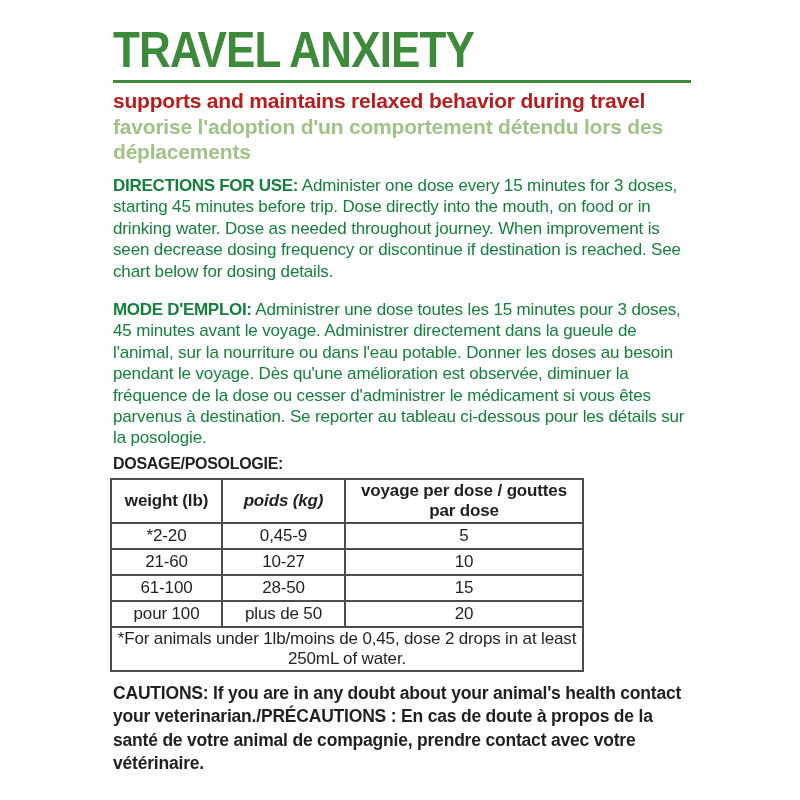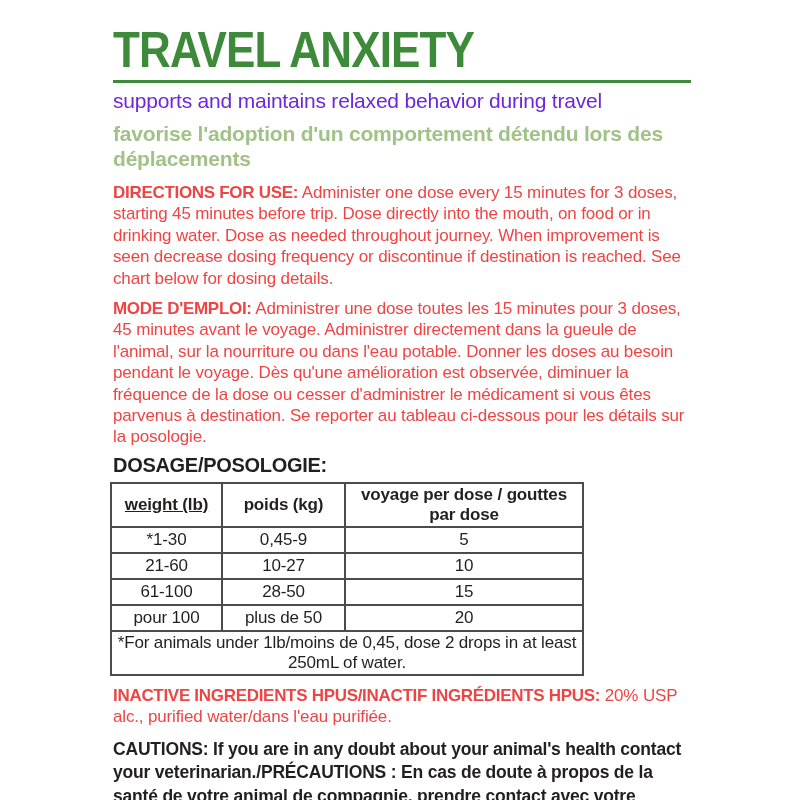--- a/index.html
+++ b/index.html
@@ -39,68 +39,68 @@
   .rule {
     margin-top: 4px;
     height: 3px;
     width: 100%;
     background: #3e8a3b;
   }
   .sub-en {
     margin-top: 5px;
     font-size: 21px;
     line-height: 25px;
-    font-weight: normal;
+    font-weight: bold;
     letter-spacing: -0.2px;
-    color: #6d28d9;
+    color: #b91c1c;
   }
   .sub-fr {
-    margin-top: 8px;
+    margin-top: 1px;
     font-size: 21px;
     line-height: 25px;
     font-weight: bold;
     letter-spacing: -0.2px;
     color: #a1c287;
   }
   .body-par {
     margin: 0;
     margin-top: 11px;
     font-size: 17px;
     line-height: 21.4px;
     letter-spacing: -0.15px;
-    color: #ef4444;
+    color: #15803d;
   }
-  .body-par.tight { margin-top: 9px; }
+  .body-par.tight { margin-top: 17px; }
   .body-par b { letter-spacing: -0.3px; }
   .dosage-heading {
     margin: 0;
     margin-top: 6px;
-    font-size: 20px;
+    font-size: 16px;
     font-weight: bold;
     letter-spacing: -0.3px;
   }
   table.dosage {
     margin-top: 5px;
     margin-left: -3px;
     border-collapse: collapse;
     width: 474px;
     table-layout: fixed;
   }
   table.dosage th, table.dosage td {
     border: 2px solid #4b4c4e;
     text-align: center;
     vertical-align: middle;
     font-size: 17px;
     padding: 1px 3px;
     height: 22px;
     letter-spacing: -0.15px;
   }
   table.dosage th { font-weight: bold; }
-  .col-w1 { width: 103px; text-decoration: underline; }
-  .col-w2 { width: 115px; }
+  .col-w1 { width: 103px; }
+  .col-w2 { width: 115px; font-style: italic; }
   td.footnote-cell {
     font-size: 16.5px;
     letter-spacing: -0.3px;
     margin-top: 15px;
   }
   .cautions {
     margin: 0;
     margin-top: 10px;
     font-size: 17.5px;
     line-height: 23.5px;
@@ -128,21 +128,21 @@
     <table class="dosage">
       <thead>
         <tr>
           <th class="col-w1">weight (lb)</th>
           <th class="col-w2">poids (kg)</th>
           <th>voyage per dose / gouttes par dose</th>
         </tr>
       </thead>
       <tbody>
         <tr>
-          <td>*1-30</td>
+          <td>*2-20</td>
           <td>0,45-9</td>
           <td>5</td>
         </tr>
         <tr>
           <td>21-60</td>
           <td>10-27</td>
           <td>10</td>
         </tr>
         <tr>
           <td>61-100</td>
@@ -154,18 +154,17 @@
           <td>plus de 50</td>
           <td>20</td>
         </tr>
         <tr>
           <td class="footnote-cell" colspan="3">*For animals under 1lb/moins de 0,45, dose 2 drops in at least 250mL of water.</td>
         </tr>
       </tbody>
     </table>
 
 
-    <p class="body-par tight"><b>INACTIVE INGREDIENTS HPUS/INACTIF INGRÉDIENTS HPUS:</b> <span>20% USP alc., purified water/dans l'eau purifiée.</span></p>
 
     <p class="cautions"><b>CAUTIONS:</b> <span>If you are in any doubt about your animal's health contact your veterinarian./PRÉCAUTIONS : En cas de doute à propos de la santé de votre animal de compagnie, prendre contact avec votre vétérinaire.</span></p>
 
   </div>
 </div>
 
 </body></html>

